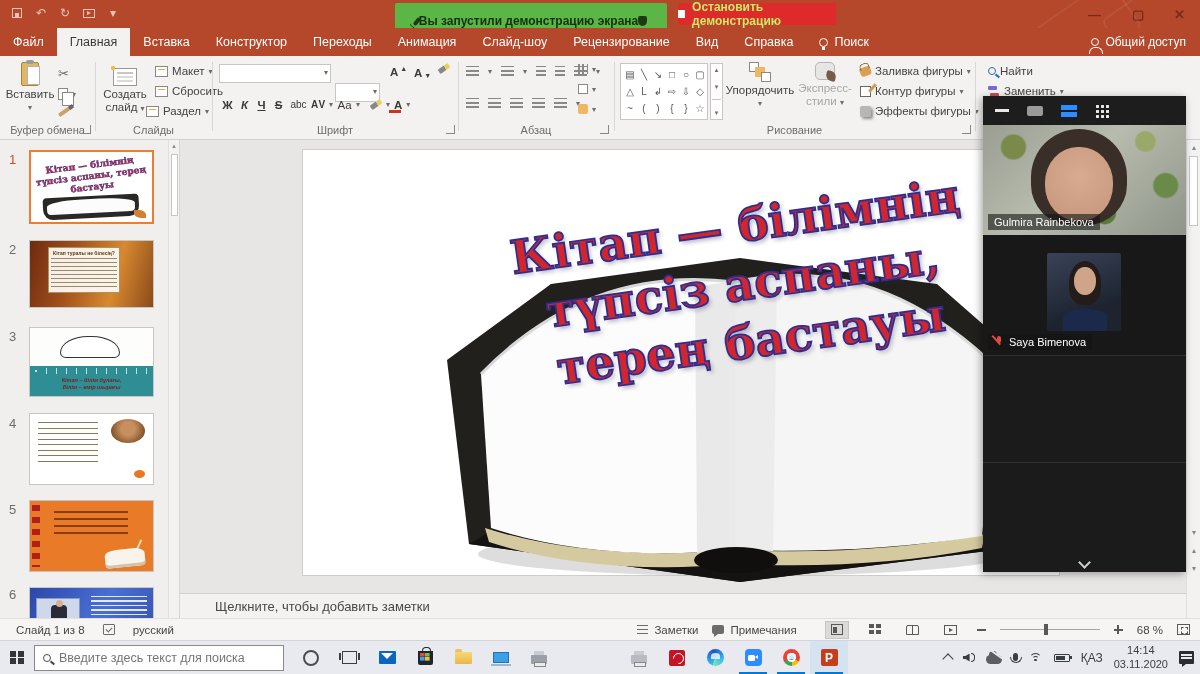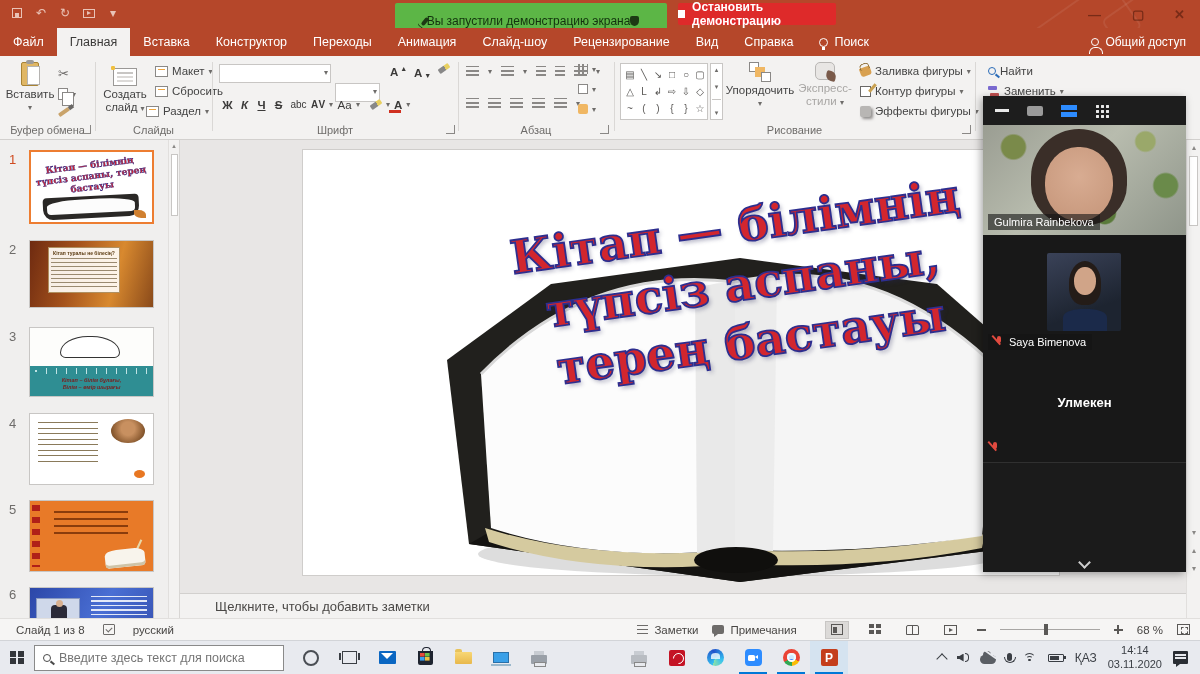--- a/index.html
+++ b/index.html
@@ -11,26 +11,26 @@
   
   #titlebar{left:0;top:0;width:1200px;height:28px;background:#b5472a;color:#fff}
   .qat{top:6px;display:flex;gap:10px;align-items:center;color:#f3d9d0;font-size:12px}
   .qat-icon{width:14px;height:14px;display:flex;align-items:center;justify-content:center;opacity:.85}
   .floppy{width:10px;height:10px;border:1.5px solid #f3d9d0;position:relative}
   .floppy::after{content:"";position:absolute;left:2px;bottom:0;width:4px;height:4px;background:#f3d9d0}
   .monplay{width:12px;height:9px;border:1.3px solid #f3d9d0;position:relative}
   .monplay::after{content:"";position:absolute;left:3px;top:1px;border-left:4px solid #f3d9d0;border-top:2.5px solid transparent;border-bottom:2.5px solid transparent}
   .circuit{position:absolute;border:2px solid rgba(255,255,255,.07);border-radius:6px;transform:rotate(-35deg)}
   #banner{left:395px;top:3px;width:272px;height:36px;background:#5cb646;border-radius:2px;
-    display:flex;align-items:center;justify-content:center;color:#12320e;font-size:12px;font-weight:normal}
+    display:flex;align-items:center;justify-content:center;color:#12320e;font-size:12px;font-weight:bold}
   .mic-glyph{width:4px;height:9px;background:#1d3a14;border-radius:2px;transform:rotate(40deg);position:relative}
   .mic-glyph::after{content:"";position:absolute;left:-2px;bottom:-3px;width:8px;height:3px;border-bottom:1.5px solid #1d3a14;border-radius:50%}
   .shield-glyph{width:9px;height:10px;background:#1d3a14;border-radius:2px 2px 50% 50%}
   #stopbtn{left:678px;top:3px;width:158px;height:22px;background:#de2a2a;border-radius:2px;
-    display:flex;align-items:center;justify-content:center;gap:7px;color:#ffffff;font-size:12px;font-weight:bold}
+    display:flex;align-items:center;justify-content:center;gap:7px;color:#bef264;font-size:12px;font-weight:bold}
   .stop-square{width:8px;height:8px;background:#fff}
   .winctl{top:7px;color:rgba(70,20,8,.55);font-size:13px;font-weight:bold}
 
   
   #tabbar{left:0;top:28px;width:1200px;height:28px;background:#b5472a;display:flex;align-items:stretch;color:#fff;font-size:12.5px}
   .tab{display:flex;align-items:center;padding:0 13px;cursor:default;white-space:nowrap}
   .tab.active{background:#f3f2f1;color:#3b3a39}
   #tab-share{position:absolute;right:14px;top:0;height:28px;display:flex;align-items:center;gap:6px;font-size:12px}
   .person-ic{width:8px;height:8px;border-radius:50%;border:1.5px solid #fff;position:relative}
   .person-ic::after{content:"";position:absolute;left:-3px;top:8px;width:12px;height:6px;border:1.5px solid #fff;border-bottom:none;border-radius:6px 6px 0 0}
@@ -235,21 +235,21 @@
   .printer-ic::before{content:"";position:absolute;left:3px;top:-4px;width:10px;height:4px;background:#c8ccd2}
   .printer-ic::after{content:"";position:absolute;left:3px;bottom:-3px;width:10px;height:3px;background:#e8eaee;border:1px solid #888}
   .acrobat-ic{width:16px;height:16px;background:#c41425;border-radius:2px;position:relative}
   .acrobat-ic::after{content:"";position:absolute;left:3.5px;top:3.5px;width:9px;height:9px;border:1.8px solid #fff;border-radius:50%;border-bottom-color:transparent;transform:rotate(45deg)}
   .edge-ic{width:17px;height:17px;border-radius:50%;background:conic-gradient(from 200deg,#35c1f1,#2052cb 40%,#35c1f1 75%,#8ce0a8);position:relative}
   .edge-ic::after{content:"";position:absolute;left:4px;top:4px;width:9px;height:6px;border-radius:50% 50% 0 0;background:#e8f8ff;opacity:.85}
   .zoomapp-ic{width:17px;height:17px;background:#2d8cff;border-radius:4px;position:relative}
   .zoomapp-ic::before{content:"";position:absolute;left:3px;top:5.5px;width:7px;height:6px;background:#fff;border-radius:1.5px}
   .zoomapp-ic::after{content:"";position:absolute;left:10.5px;top:6px;border-right:3.5px solid #fff;border-top:2.5px solid transparent;border-bottom:2.5px solid transparent}
   .ppt-ic{width:17px;height:17px;background:#c43e1c;border-radius:2px;color:#fff;font-weight:bold;font-size:12px;display:flex;align-items:center;justify-content:center}
-  .tray{margin-left:auto;display:flex;align-items:center;gap:11px;padding-right:12px;color:#3a3e44}
+  .tray{margin-left:auto;display:flex;align-items:center;gap:11px;padding-right:6px;color:#3a3e44}
   .tray-chev{width:8px;height:8px;border-left:1.7px solid #3a3e44;border-top:1.7px solid #3a3e44;transform:rotate(45deg);margin-top:3px}
   .spk-ic{width:7px;height:8px;background:#3a3e44;clip-path:polygon(0 30%,40% 30%,100% 0,100% 100%,40% 70%,0 70%);position:relative}
   .spk-wave{width:4px;height:9px;border:1.5px solid #3a3e44;border-left:none;border-radius:0 9px 9px 0;margin-left:-8px}
   .cloud-ic{width:16px;height:9px;background:#5a5e64;border-radius:8px;position:relative;margin-top:3px}
   .cloud-ic::before{content:"";position:absolute;left:3px;top:-4px;width:8px;height:8px;background:#5a5e64;border-radius:50%}
   .cloud-ic::after{content:"";position:absolute;left:-1px;top:-3px;width:19px;height:2px;background:#e8eaef;transform:rotate(35deg)}
   .mic-tray{width:5px;height:8px;background:#3a3e44;border-radius:2.5px;position:relative;margin-top:-2px}
   .mic-tray::after{content:"";position:absolute;left:-2.5px;top:4px;width:10px;height:5px;border:1.5px solid #3a3e44;border-top:none;border-radius:0 0 6px 6px}
   .wifi-ic{width:14px;height:10px;position:relative;overflow:hidden}
   .wifi-ic i{position:absolute;border:1.5px solid #3a3e44;border-radius:50%;border-bottom-color:transparent;border-left-color:transparent;border-right-color:transparent}
@@ -678,26 +678,20 @@
           <div class="v2-face"></div>
           <div class="v2-body"></div>
       </div>
       <div class="zname">
         <span class="mic-muted"></span>
         <span>Saya Bimenova</span>
       </div>
     </div>
     <div class="zline" style="top:259px"></div>
 
-    <div class="zvideo" style="top:259px;height:107px;background:#181818">
-      <div class="zname center" style="top:38px">
-        <span>Улмекен</span>
-      </div>
-      <span class="mic-muted" style="position:absolute;left:7px;bottom:8px"></span>
-    </div>
     <div class="zline" style="top:366px"></div>
 
 
     <div class="zchevron">
         <i></i>
       </div>
   </div>
 
   <div class="abs" id="taskbar">
     <div class="tb-start">

